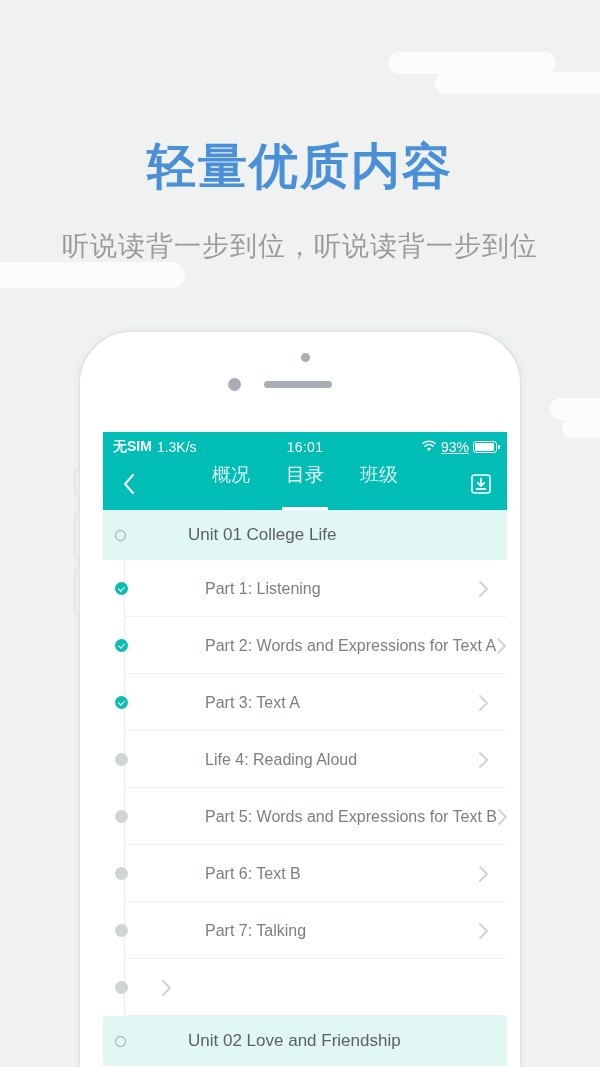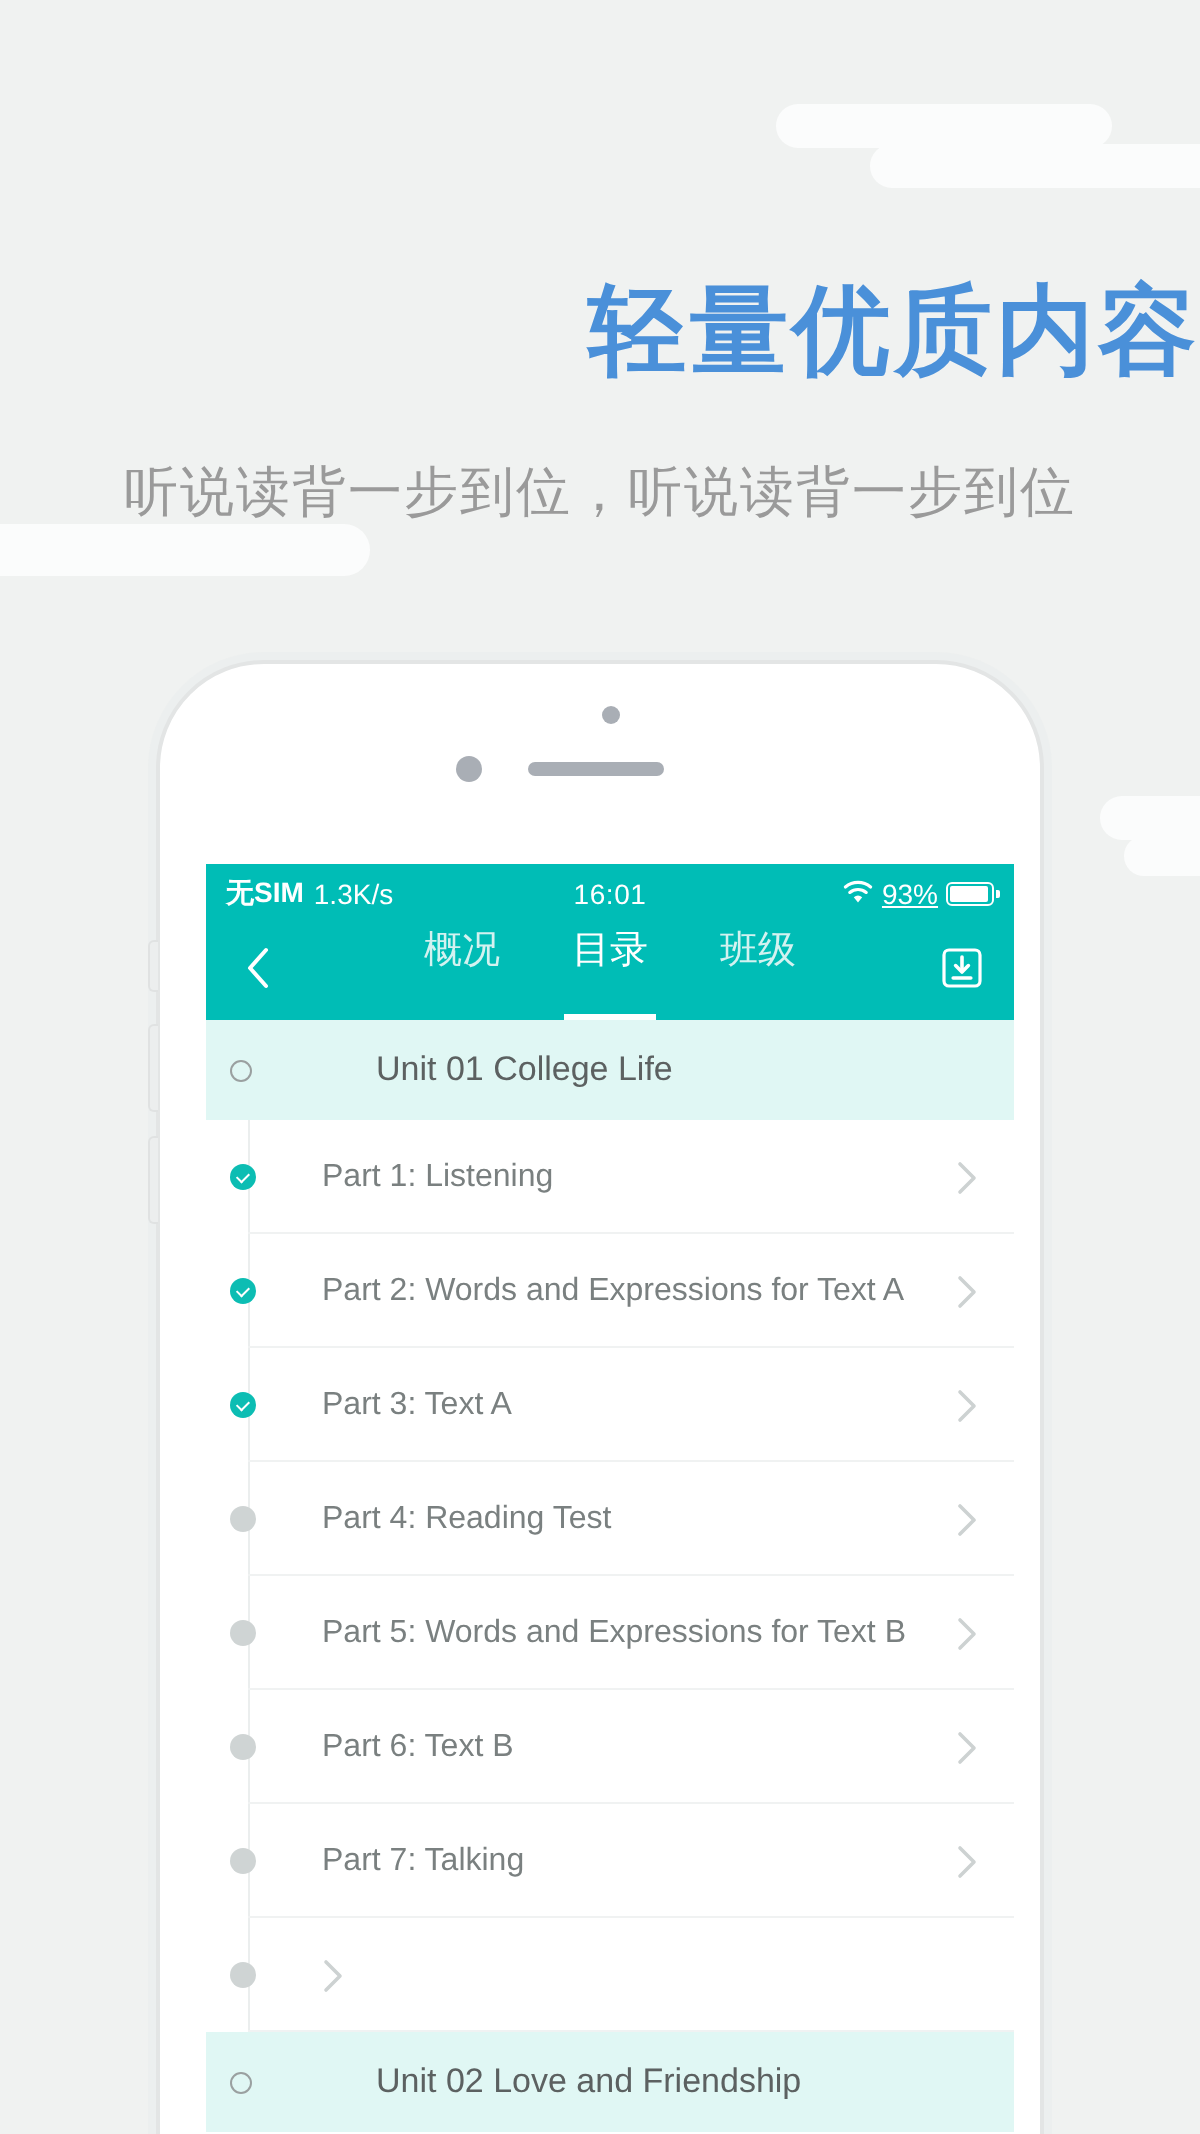--- a/index.html
+++ b/index.html
@@ -27,21 +27,21 @@
   #cloud-c { left: -40px; top: 262px; width: 225px; height: 26px; }
   #cloud-d { left: 550px; top: 398px; width: 120px; height: 22px; }
   #cloud-e { left: 562px; top: 418px; width: 110px; height: 20px; }
 
   
   .headline {
     position: absolute;
     left: 0;
     top: 140px;
     width: 600px;
-    text-align: right;
+    text-align: center;
     font-size: 49px;
     font-weight: bold;
     color: #4a90d9;
     letter-spacing: 2px;
     line-height: 1.1;
   }
   .subhead {
     position: absolute;
     left: 0;
     top: 228px;
@@ -266,20 +266,21 @@
     width: 5px; height: 2.5px;
     border-left: 1.6px solid #ffffff;
     border-bottom: 1.6px solid #ffffff;
     transform: rotate(-45deg) translate(0px, -1px);
   }
   .part-title {
     flex: 1;
     font-size: 16px;
     color: #7a8080;
     white-space: nowrap;
+    margin-left: 44px;
   }
   .chev {
     flex: 0 0 auto;
     color: #cdd2d2;
     display: flex;
     align-items: center;
   }
 </style>
 </head>
 <body>
@@ -393,21 +394,21 @@
         <span class="part-title">Part 3: Text A</span>
         <span class="chev">
           <svg width="11" height="18" viewBox="0 0 11 18" aria-hidden="true">
               <path d="M2 2l7 7-7 7" stroke="currentColor" stroke-width="1.8" fill="none" stroke-linecap="round" stroke-linejoin="round"></path>
             </svg>
         </span>
       </div>
 
       <div class="part-row">
         <span class="dot todo"></span>
-        <span class="part-title">Part 4: Reading Test</span>
+        <span class="part-title">Life 4: Reading Aloud</span>
         <span class="chev">
           <svg width="11" height="18" viewBox="0 0 11 18" aria-hidden="true">
               <path d="M2 2l7 7-7 7" stroke="currentColor" stroke-width="1.8" fill="none" stroke-linecap="round" stroke-linejoin="round"></path>
             </svg>
         </span>
       </div>
 
       <div class="part-row">
         <span class="dot todo"></span>
         <span class="part-title">Part 5: Words and Expressions for Text B</span>

